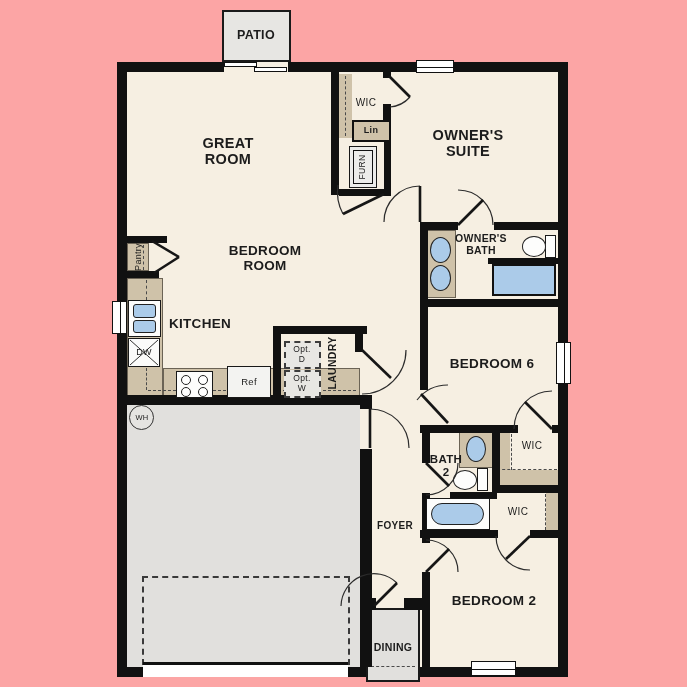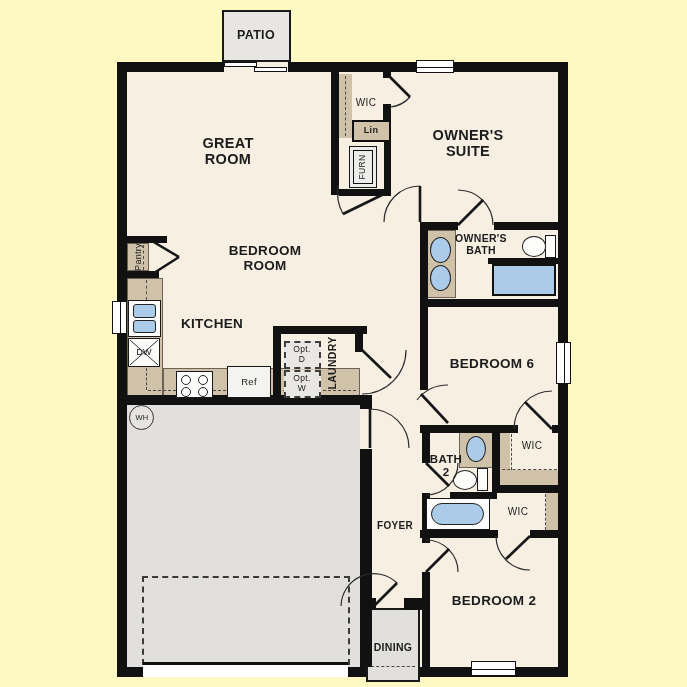--- a/index.html
+++ b/index.html
@@ -1,16 +1,16 @@
 <!DOCTYPE html>
 <html><head>
 <meta charset="utf-8">
 <style>
   html,body{margin:0;padding:0;background:#fff;}
-  #plan{position:relative;width:687px;height:687px;background:#fef9c3;
+  #plan{position:relative;width:687px;height:687px;background:#fca5a5;
         font-family:"Liberation Sans",sans-serif;overflow:hidden;}
   .abs{position:absolute;box-sizing:border-box;}
   .floor{background:#f6efe2;border:10px solid #111;}
   .hard{background:#e1e0dd;}
   .wall{background:#111;}
   .counter{background:#cfc2a9;border:1px solid #6b6355;}
   .shelf{background:#cfc2a9;}
   .label{position:absolute;transform:translate(-50%,-50%);color:#1c1c1c;font-weight:bold;
          white-space:pre-line;text-align:center;line-height:1.12;letter-spacing:.3px;}
   .vert{transform:translate(-50%,-50%) rotate(-90deg);}
@@ -192,21 +192,21 @@
   <div class="label" style="left:366px;top:103px;font-size:10px;font-weight:normal;">WIC</div>
   <div class="label" style="left:371px;top:130px;font-size:9px;">Lin</div>
   <div class="label vert" style="left:363px;top:167px;font-size:8.5px;font-weight:normal;">FURN</div>
   <div class="label" style="left:468px;top:143px;font-size:14.5px;">OWNER'S
 SUITE</div>
   <div class="label" style="left:265px;top:258px;font-size:13.5px;">BEDROOM
 ROOM</div>
   <div class="label vert" style="left:138px;top:257px;font-size:9px;font-weight:normal;">Pantry</div>
   <div class="label" style="left:481px;top:245px;font-size:10.5px;">OWNER'S
 BATH</div>
-  <div class="label" style="left:212px;top:324px;font-size:13.5px;">KITCHEN</div>
+  <div class="label" style="left:200px;top:324px;font-size:13.5px;">KITCHEN</div>
   <div class="label" style="left:492px;top:364px;font-size:13.5px;">BEDROOM 6</div>
   <div class="label" style="left:302px;top:355px;font-size:8.5px;font-weight:normal;">Opt.
 D</div>
   <div class="label" style="left:302px;top:384px;font-size:8.5px;font-weight:normal;">Opt.
 W</div>
   <div class="label vert" style="left:333px;top:363px;font-size:10.5px;">LAUNDRY</div>
   <div class="label" style="left:142px;top:418px;font-size:7.5px;font-weight:normal;">WH</div>
   <div class="label" style="left:144px;top:352px;font-size:9px;font-weight:normal;">DW</div>
   <div class="label" style="left:249px;top:382px;font-size:9.5px;font-weight:normal;">Ref</div>
   <div class="label" style="left:446px;top:466px;font-size:11.5px;">BATH

